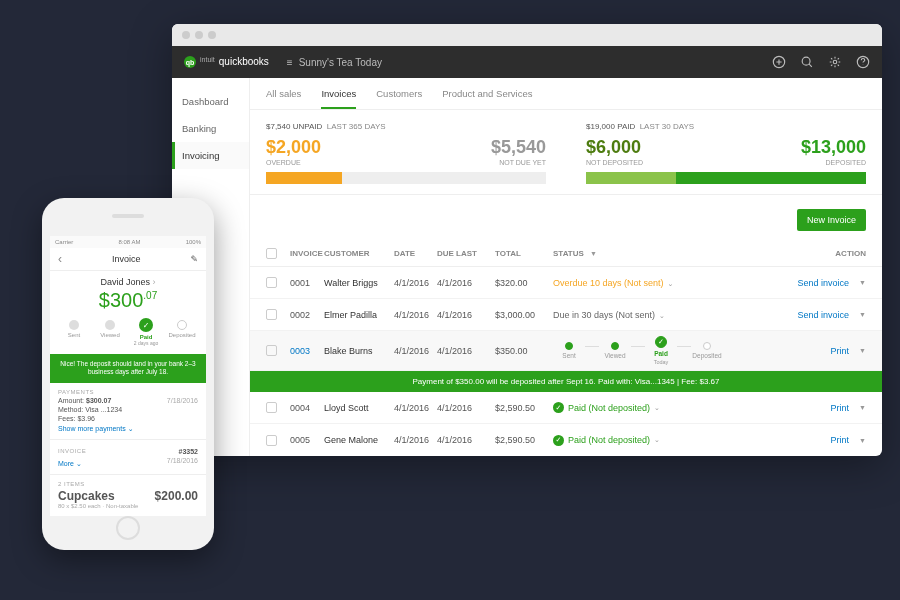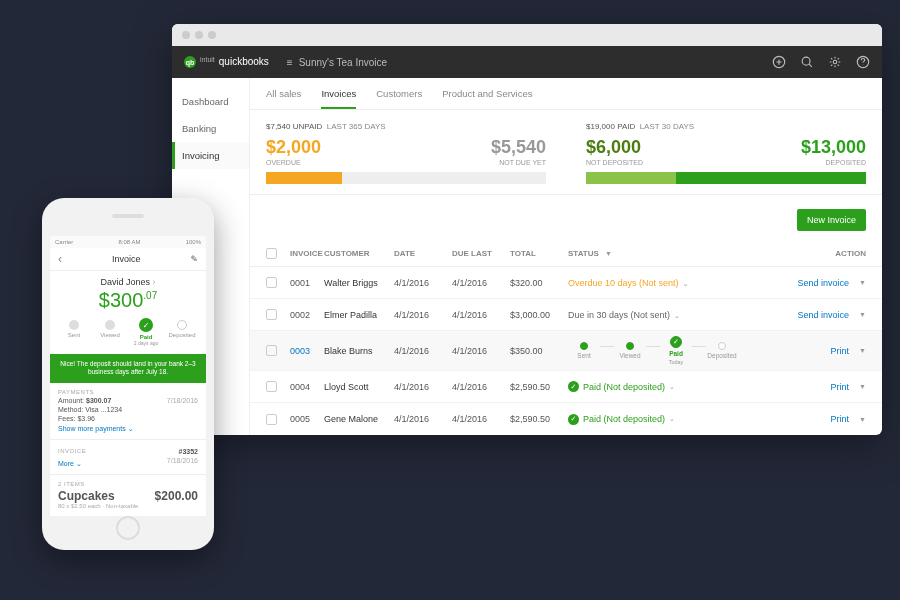--- a/index.html
+++ b/index.html
@@ -39,21 +39,21 @@
 .bar-lime{background:#8bc34a}
 .bar-green{background:#2ca01c}
 .divider{height:1px;background:#eee}
 .toolbar{display:flex;justify-content:flex-end;padding:14px 16px 10px}
 .btn-new{background:#2ca01c;color:#fff;font-size:9px;padding:6px 10px;border:none;border-radius:2px;cursor:pointer;font-weight:500}
 .table{font-size:9px;color:#555}
 .thead{display:flex;padding:0 16px;align-items:center;border-bottom:1px solid #eee;height:26px;color:#888;font-size:8px;font-weight:600}
 .th-chk{width:24px}
 .th-inv{width:34px}
 .th-cust{width:70px}
-.th-date{width:58px}
+.th-date{width:43px}
 .th-due{width:58px}
 .th-total{width:58px}
 .th-status{flex:1}
 .th-action{width:70px;text-align:right}
 .trow{display:flex;padding:0 16px;align-items:center;border-bottom:1px solid #f2f2f2;height:32px}
 .trow.exp{height:40px;background:#f8f8f8}
 .chk{width:11px;height:11px;border:1px solid #ccc;border-radius:2px}
 .cust{color:#333}
 .status-o{color:#f5a623}
 .status-d{color:#666}
@@ -104,21 +104,21 @@
     <span class="chrome-dot"></span>
   </div>
   <div class="topbar">
     <div class="qb-logo">
       <span class="qb-circle">qb</span>
       <span style="font-size:7px;color:#aaa">intuit</span>
       <span>quickbooks</span>
     </div>
     <div class="store">
       <span>≡</span>
-      <span>Sunny's Tea Invoice</span>
+      <span>Sunny's Tea Today</span>
     </div>
     <div class="topbar-icons">
       <span class="icn">
           <svg viewBox="0 0 16 16" width="14" height="14" fill="none" stroke="#bbb" stroke-width="1.3">
             <circle cx="8" cy="8" r="6.5"></circle>
             <path d="M8 5v6M5 8h6"></path>
           </svg>
         </span>
       <span class="icn">
           <svg viewBox="0 0 16 16" width="14" height="14" fill="none" stroke="#bbb" stroke-width="1.3">
@@ -270,20 +270,21 @@
                   <div class="tl-lbl">Deposited</div>
                 </div>
             </div>
           </div>
           <div class="th-action act-cell">
               <span class="act-link">Print</span>
               <span class="chev">▼</span>
             </div>
         </div>
 
+        <div class="deposit-banner">Payment of $350.00 will be deposited after Sept 16.  Paid with: Visa...1345   |   Fee: $3.67</div>
 
         <div class="trow">
           <div class="th-chk">
               <div class="chk"></div>
             </div>
           <div class="th-inv">0004</div>
           <div class="th-cust cust">Lloyd Scott</div>
           <div class="th-date">4/1/2016</div>
           <div class="th-due">4/1/2016</div>
           <div class="th-total">$2,590.50</div>

